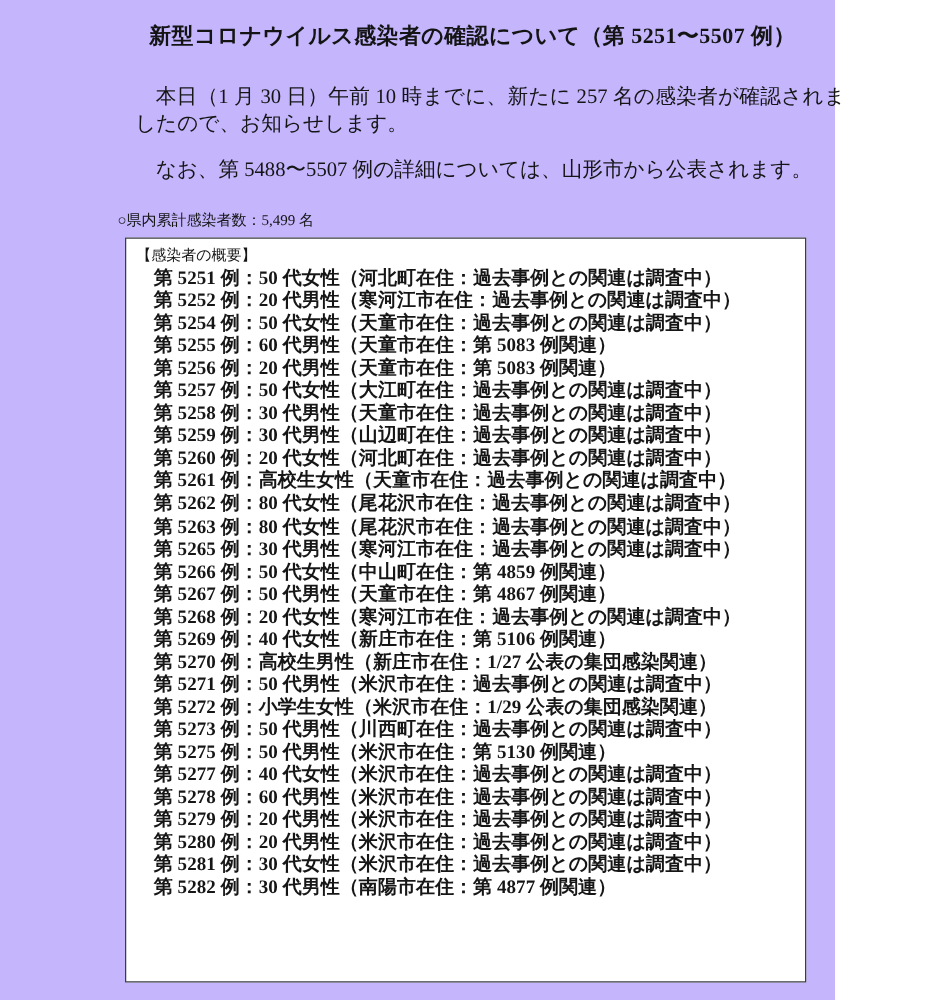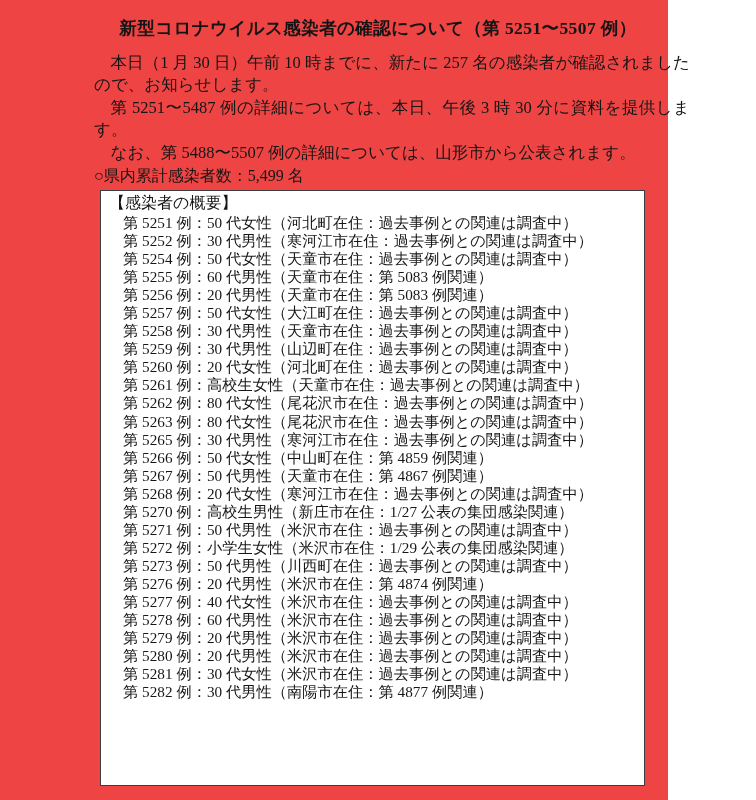--- a/index.html
+++ b/index.html
@@ -13,21 +13,21 @@
     height: 800px;
     overflow: hidden;
     font-family: "Liberation Serif", "DejaVu Serif", serif;
     color: #131313;
     position: relative;
   }
   .page {
     position: relative;
     width: 668px;
     height: 800px;
-    background: #ef4444;
+    background: #c4b5fd;
     box-sizing: border-box;
   }
 
   
   .doc-title {
     position: absolute;
     top: 16px;
     left: 0;
     width: 756px;
     text-align: center;
@@ -43,108 +43,108 @@
     position: absolute;
     top: 52px;
     left: 94px;
     width: 596px;
     font-size: 16.5px;
     line-height: 22.4px;
     color: #151515;
   }
   .para {
     text-indent: 1em;
-    margin: 0;
+    margin: 14px;
     text-align: justify;
     text-justify: inter-character;
   }
 
   
   .total-line {
     position: absolute;
     top: 166px;
     left: 94px;
-    font-size: 16px;
+    font-size: 12px;
     line-height: 20px;
     color: #151515;
     white-space: nowrap;
   }
 
   
   .summary-box {
     position: absolute;
     top: 190px;
     left: 100px;
     width: 545px;
     height: 596px;
     border: 1.4px solid #3a3e42;
     box-sizing: border-box;
     background: #ffffff;
     overflow: hidden;
   }
   .box-heading {
-    font-size: 16px;
+    font-size: 12px;
     line-height: 18px;
     padding: 4px 0 1px 8px;
     color: #151515;
     white-space: nowrap;
-    font-family: Liberation Mono, monospace;
   }
   .case-list {
     list-style: none;
     margin: 0;
     padding: 0 0 0 22px;
   }
   .case-row {
     font-size: 15.2px;
     line-height: 18.05px;
     white-space: nowrap;
     color: #161616;
     letter-spacing: 0.05px;
+    font-weight: bold;
   }
 </style>
 </head>
 <body>
 
 <div class="page">
 
   <div class="doc-title">新型コロナウイルス感染者の確認について（第 5251〜5507 例）</div>
 
   <div class="body-block">
     <p class="para">本日（1 月 30 日）午前 10 時までに、新たに 257 名の感染者が確認されましたので、お知らせします。</p>
-    <p class="para">第 5251〜5487 例の詳細については、本日、午後 3 時 30 分に資料を提供します。</p>
     <p class="para">なお、第 5488〜5507 例の詳細については、山形市から公表されます。</p>
   </div>
 
   <div class="total-line">○県内累計感染者数：5,499 名</div>
 
   <div class="summary-box">
     <div class="box-heading">【感染者の概要】</div>
     <ul class="case-list" id="case-list">
         <li class="case-row">第 5251 例：50 代女性（河北町在住：過去事例との関連は調査中）</li>
-        <li class="case-row">第 5252 例：30 代男性（寒河江市在住：過去事例との関連は調査中）</li>
+        <li class="case-row">第 5252 例：20 代男性（寒河江市在住：過去事例との関連は調査中）</li>
         <li class="case-row">第 5254 例：50 代女性（天童市在住：過去事例との関連は調査中）</li>
         <li class="case-row">第 5255 例：60 代男性（天童市在住：第 5083 例関連）</li>
         <li class="case-row">第 5256 例：20 代男性（天童市在住：第 5083 例関連）</li>
         <li class="case-row">第 5257 例：50 代女性（大江町在住：過去事例との関連は調査中）</li>
         <li class="case-row">第 5258 例：30 代男性（天童市在住：過去事例との関連は調査中）</li>
         <li class="case-row">第 5259 例：30 代男性（山辺町在住：過去事例との関連は調査中）</li>
         <li class="case-row">第 5260 例：20 代女性（河北町在住：過去事例との関連は調査中）</li>
         <li class="case-row">第 5261 例：高校生女性（天童市在住：過去事例との関連は調査中）</li>
         <li class="case-row">第 5262 例：80 代女性（尾花沢市在住：過去事例との関連は調査中）</li>
         <li class="case-row">第 5263 例：80 代女性（尾花沢市在住：過去事例との関連は調査中）</li>
         <li class="case-row">第 5265 例：30 代男性（寒河江市在住：過去事例との関連は調査中）</li>
         <li class="case-row">第 5266 例：50 代女性（中山町在住：第 4859 例関連）</li>
         <li class="case-row">第 5267 例：50 代男性（天童市在住：第 4867 例関連）</li>
         <li class="case-row">第 5268 例：20 代女性（寒河江市在住：過去事例との関連は調査中）</li>
+        <li class="case-row">第 5269 例：40 代女性（新庄市在住：第 5106 例関連）</li>
         <li class="case-row">第 5270 例：高校生男性（新庄市在住：1/27 公表の集団感染関連）</li>
         <li class="case-row">第 5271 例：50 代男性（米沢市在住：過去事例との関連は調査中）</li>
         <li class="case-row">第 5272 例：小学生女性（米沢市在住：1/29 公表の集団感染関連）</li>
         <li class="case-row">第 5273 例：50 代男性（川西町在住：過去事例との関連は調査中）</li>
-        <li class="case-row">第 5276 例：20 代男性（米沢市在住：第 4874 例関連）</li>
+        <li class="case-row">第 5275 例：50 代男性（米沢市在住：第 5130 例関連）</li>
         <li class="case-row">第 5277 例：40 代女性（米沢市在住：過去事例との関連は調査中）</li>
         <li class="case-row">第 5278 例：60 代男性（米沢市在住：過去事例との関連は調査中）</li>
         <li class="case-row">第 5279 例：20 代男性（米沢市在住：過去事例との関連は調査中）</li>
         <li class="case-row">第 5280 例：20 代男性（米沢市在住：過去事例との関連は調査中）</li>
         <li class="case-row">第 5281 例：30 代女性（米沢市在住：過去事例との関連は調査中）</li>
         <li class="case-row">第 5282 例：30 代男性（南陽市在住：第 4877 例関連）</li>
       </ul>
   </div>
 
 </div>

